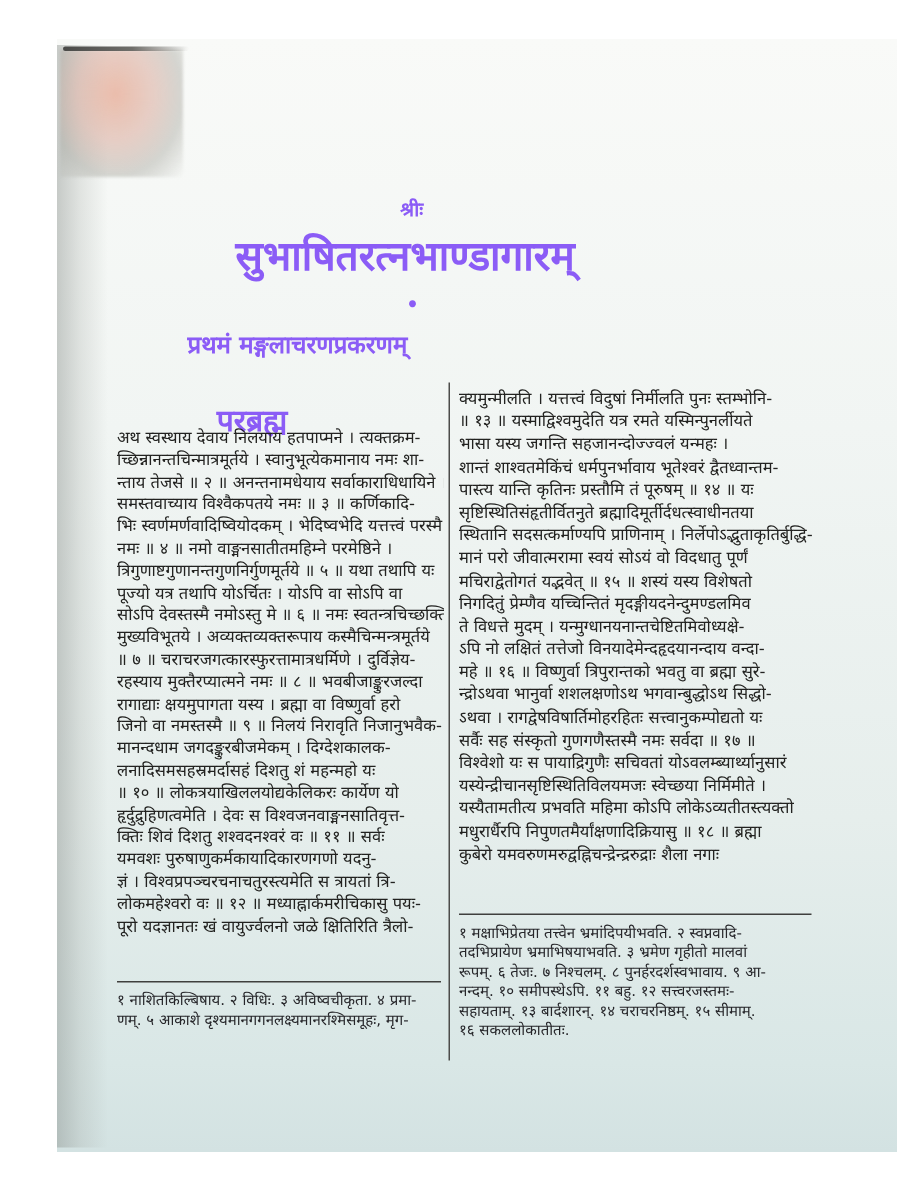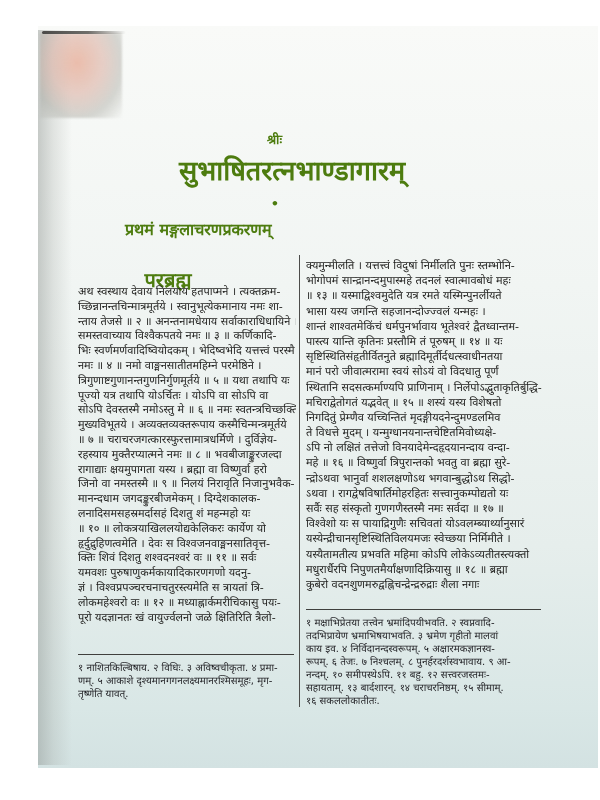--- a/index.html
+++ b/index.html
@@ -18,27 +18,27 @@
   .edge-blob{
     position:absolute;left:40px;top:33px;width:82px;height:85px;
     background:radial-gradient(ellipse at 45% 35%,rgba(232,178,158,0.85) 0%,rgba(216,170,156,0.55) 40%,rgba(168,168,160,0.45) 70%,rgba(190,192,186,0.0) 100%);
     filter:blur(1px);
   }
   .edge-smudge{
     position:absolute;left:42px;top:31px;width:84px;height:3px;
     background:linear-gradient(90deg,#4a4a48 0%,#6f6e6a 55%,rgba(111,110,106,0) 100%);
     border-radius:2px;
   }
-  .ink{color:#4d7c0f;}
+  .ink{color:#8b5cf6;}
   .invocation{
     position:absolute;left:175px;top:130px;width:200px;text-align:center;
     font-size:13px;font-weight:bold;letter-spacing:1px;
   }
   .book-title{
-    position:absolute;left:92px;top:151px;width:400px;text-align:center;
+    position:absolute;left:70px;top:151px;width:400px;text-align:center;
     font-size:27px;font-weight:bold;white-space:nowrap;
   }
   .ornament-dot{
     position:absolute;left:170px;top:196px;width:210px;text-align:center;
     font-size:13px;font-weight:bold;
   }
   .chapter-heading{
     position:absolute;left:125px;top:218px;width:300px;text-align:left;
     font-size:16px;font-weight:bold;white-space:nowrap;
   }
@@ -108,53 +108,50 @@
     <div class="line">हृर्दुद्रुहिणत्वमेति । देवः स विश्वजनवाङ्मनसातिवृत्त-</div>
     <div class="line">क्तिः शिवं दिशतु शश्वदनश्वरं वः ॥ ११ ॥ सर्वः</div>
     <div class="line">यमवशः पुरुषाणुकर्मकायादिकारणगणो यदनु-</div>
     <div class="line">ज्ञं । विश्वप्रपञ्चरचनाचतुरस्त्यमेति स त्रायतां त्रि-</div>
     <div class="line">लोकमहेश्वरो वः ॥ १२ ॥ मध्याह्नार्कमरीचिकासु पयः-</div>
     <div class="line">पूरो यदज्ञानतः खं वायुर्ज्वलनो जळे क्षितिरिति त्रैलो-</div>
   </div>
 
 <div id="right-verses" class="verse-col">
     <div class="line">क्यमुन्मीलति । यत्तत्त्वं विदुषां निर्मीलति पुनः स्तम्भोनि-</div>
-    <div class="line">भोगोपमं सान्द्रानन्दमुपास्महे तदनलं स्वात्मावबोधं महः</div>
     <div class="line">॥ १३ ॥ यस्माद्विश्वमुदेति यत्र रमते यस्मिन्पुनर्लीयते</div>
     <div class="line">भासा यस्य जगन्ति सहजानन्दोज्ज्वलं यन्महः ।</div>
     <div class="line">शान्तं शाश्वतमेकिंचं धर्मपुनर्भावाय भूतेश्वरं द्वैतध्वान्तम-</div>
     <div class="line">पास्त्य यान्ति कृतिनः प्रस्तौमि तं पूरुषम् ॥ १४ ॥ यः</div>
     <div class="line">सृष्टिस्थितिसंहृतीर्वितनुते ब्रह्मादिमूर्तीर्दधत्स्वाधीनतया</div>
+    <div class="line">स्थितानि सदसत्कर्माण्यपि प्राणिनाम् । निर्लेपोऽद्भुताकृतिर्बुद्धि-</div>
     <div class="line">मानं परो जीवात्मरामा स्वयं सोऽयं वो विदधातु पूर्णं</div>
-    <div class="line">स्थितानि सदसत्कर्माण्यपि प्राणिनाम् । निर्लेपोऽद्भुताकृतिर्बुद्धि-</div>
     <div class="line">मचिराद्वेतोगतं यद्भवेत् ॥ १५ ॥ शस्यं यस्य विशेषतो</div>
     <div class="line">निगदितुं प्रेम्णैव यच्चिन्तितं मृदङ्गीयदनेन्दुमण्डलमिव</div>
     <div class="line">ते विधत्ते मुदम् । यन्मुग्धानयनान्तचेष्टितमिवोध्यक्षे-</div>
     <div class="line">ऽपि नो लक्षितं तत्तेजो विनयादेमेन्दहृदयानन्दाय वन्दा-</div>
     <div class="line">महे ॥ १६ ॥ विष्णुर्वा त्रिपुरान्तको भवतु वा ब्रह्मा सुरे-</div>
     <div class="line">न्द्रोऽथवा भानुर्वा शशलक्षणोऽथ भगवान्बुद्धोऽथ सिद्धो-</div>
     <div class="line">ऽथवा । रागद्वेषविषार्तिमोहरहितः सत्त्वानुकम्पोद्यतो यः</div>
     <div class="line">सर्वैः सह संस्कृतो गुणगणैस्तस्मै नमः सर्वदा ॥ १७ ॥</div>
     <div class="line">विश्वेशो यः स पायाद्रिगुणैः सचिवतां योऽवलम्ब्यार्थ्यानुसारं</div>
     <div class="line">यस्येन्द्रीचानसृष्टिस्थितिविलयमजः स्वेच्छया निर्मिमीते ।</div>
     <div class="line">यस्यैतामतीत्य प्रभवति महिमा कोऽपि लोकेऽव्यतीतस्त्यक्तो</div>
     <div class="line">मधुरार्धैरपि निपुणतमैर्यांक्षणादिक्रियासु ॥ १८ ॥ ब्रह्मा</div>
-    <div class="line">कुबेरो वदनशुणमरुद्वह्निचन्द्रेन्द्ररुद्राः शैला नगाः</div>
+    <div class="line">कुबेरो यमवरुणमरुद्वह्निचन्द्रेन्द्ररुद्राः शैला नगाः</div>
   </div>
 
 <div id="left-foot-rule" class="foot-rule"></div>
 <div id="right-foot-rule" class="foot-rule"></div>
 
 <div id="left-foots" class="foot-col">
     <div class="line">१ नाशितकिल्बिषाय. २ विधिः. ३ अविष्वचीकृता. ४ प्रमा-</div>
     <div class="line">णम्. ५ आकाशे दृश्यमानगगनलक्ष्यमानरश्मिसमूहः, मृग-</div>
-    <div class="line">तृष्णेति यावत्.</div>
   </div>
 
 <div id="right-foots" class="foot-col">
     <div class="line">१ मक्षाभिप्रेतया तत्त्वेन भ्रमांदिपयीभवति. २ स्वप्नवादि-</div>
     <div class="line">तदभिप्रायेण भ्रमाभिषयाभवति. ३ भ्रमेण गृहीतो मालवां</div>
-    <div class="line">काय इव. ४ निर्विदानन्दस्वरूपम्. ५ अक्षारमकज्ञानस्व-</div>
     <div class="line">रूपम्. ६ तेजः. ७ निश्चलम्. ८ पुनर्हरदर्शस्वभावाय. ९ आ-</div>
     <div class="line">नन्दम्. १० समीपस्थेऽपि. ११ बहु. १२ सत्त्वरजस्तमः-</div>
     <div class="line">सहायताम्. १३ बार्दशारन्. १४ चराचरनिष्ठम्. १५ सीमाम्.</div>
     <div class="line">१६ सकललोकातीतः.</div>
   </div>
 
 </body></html>

